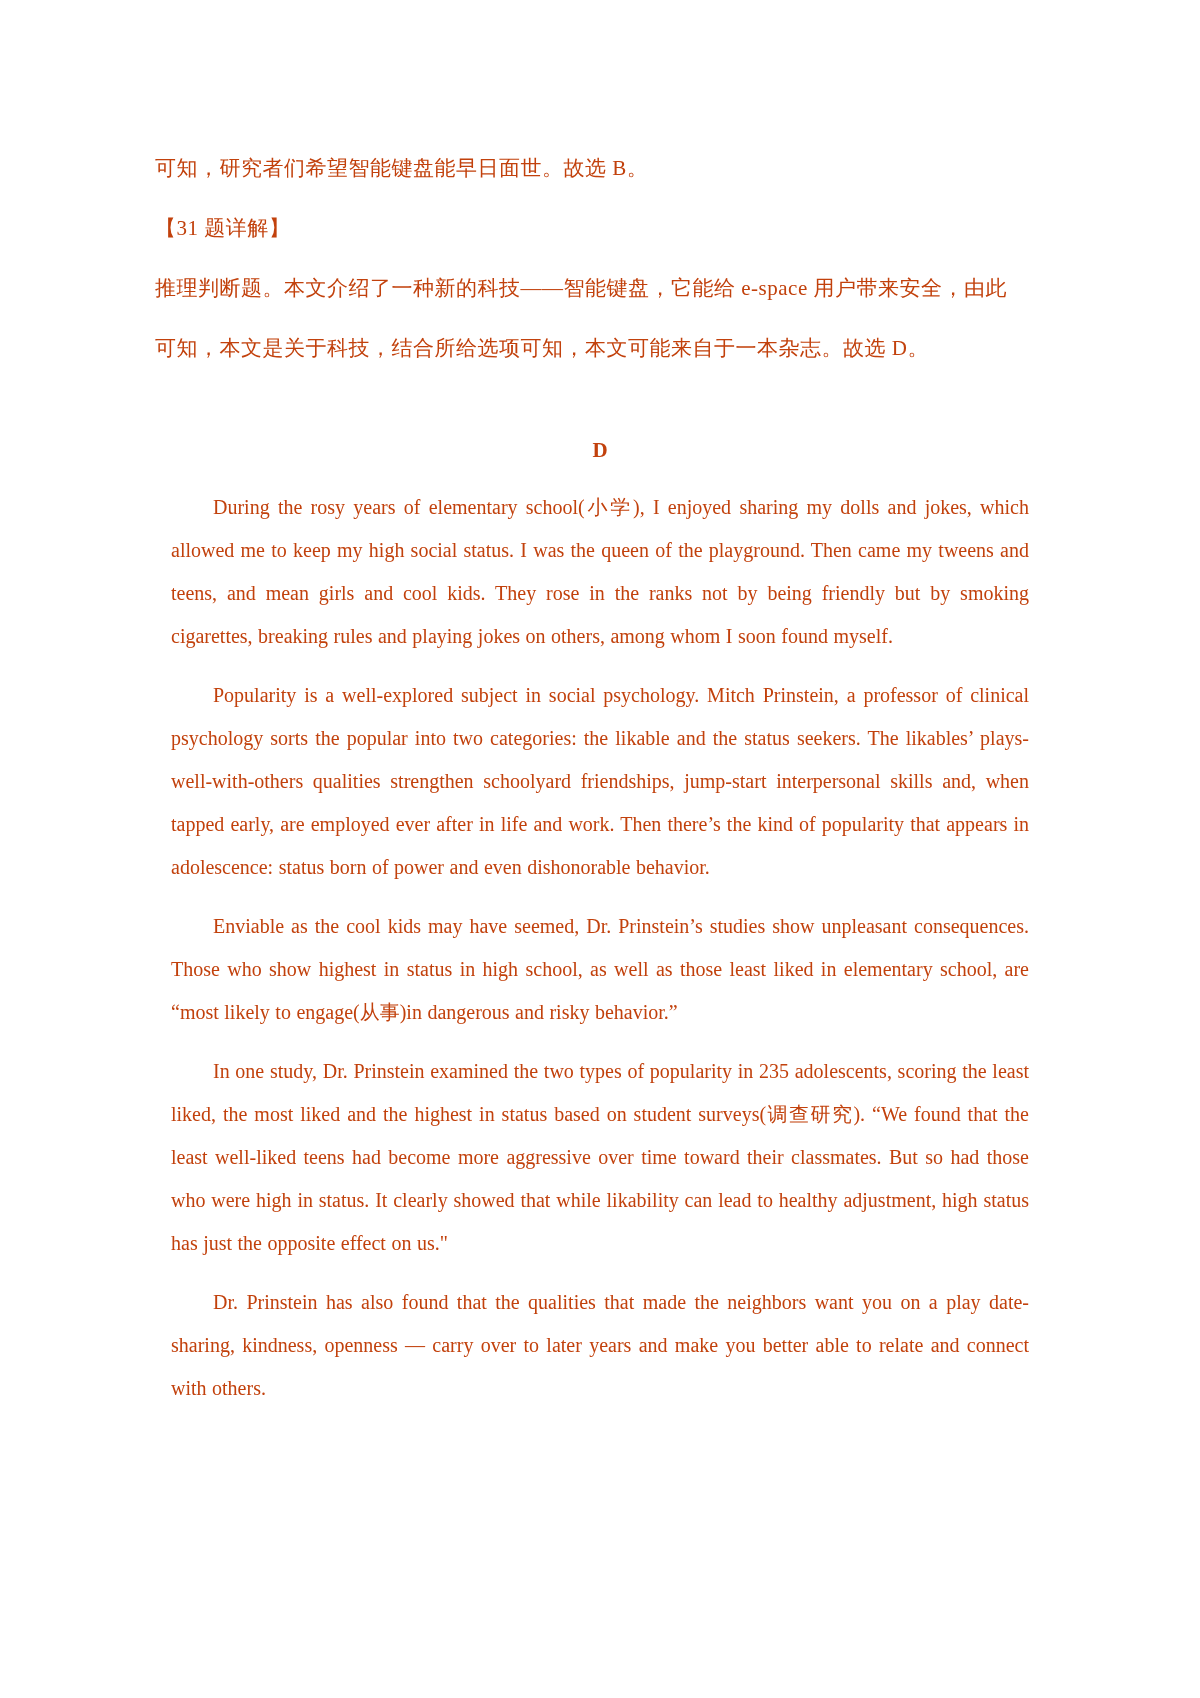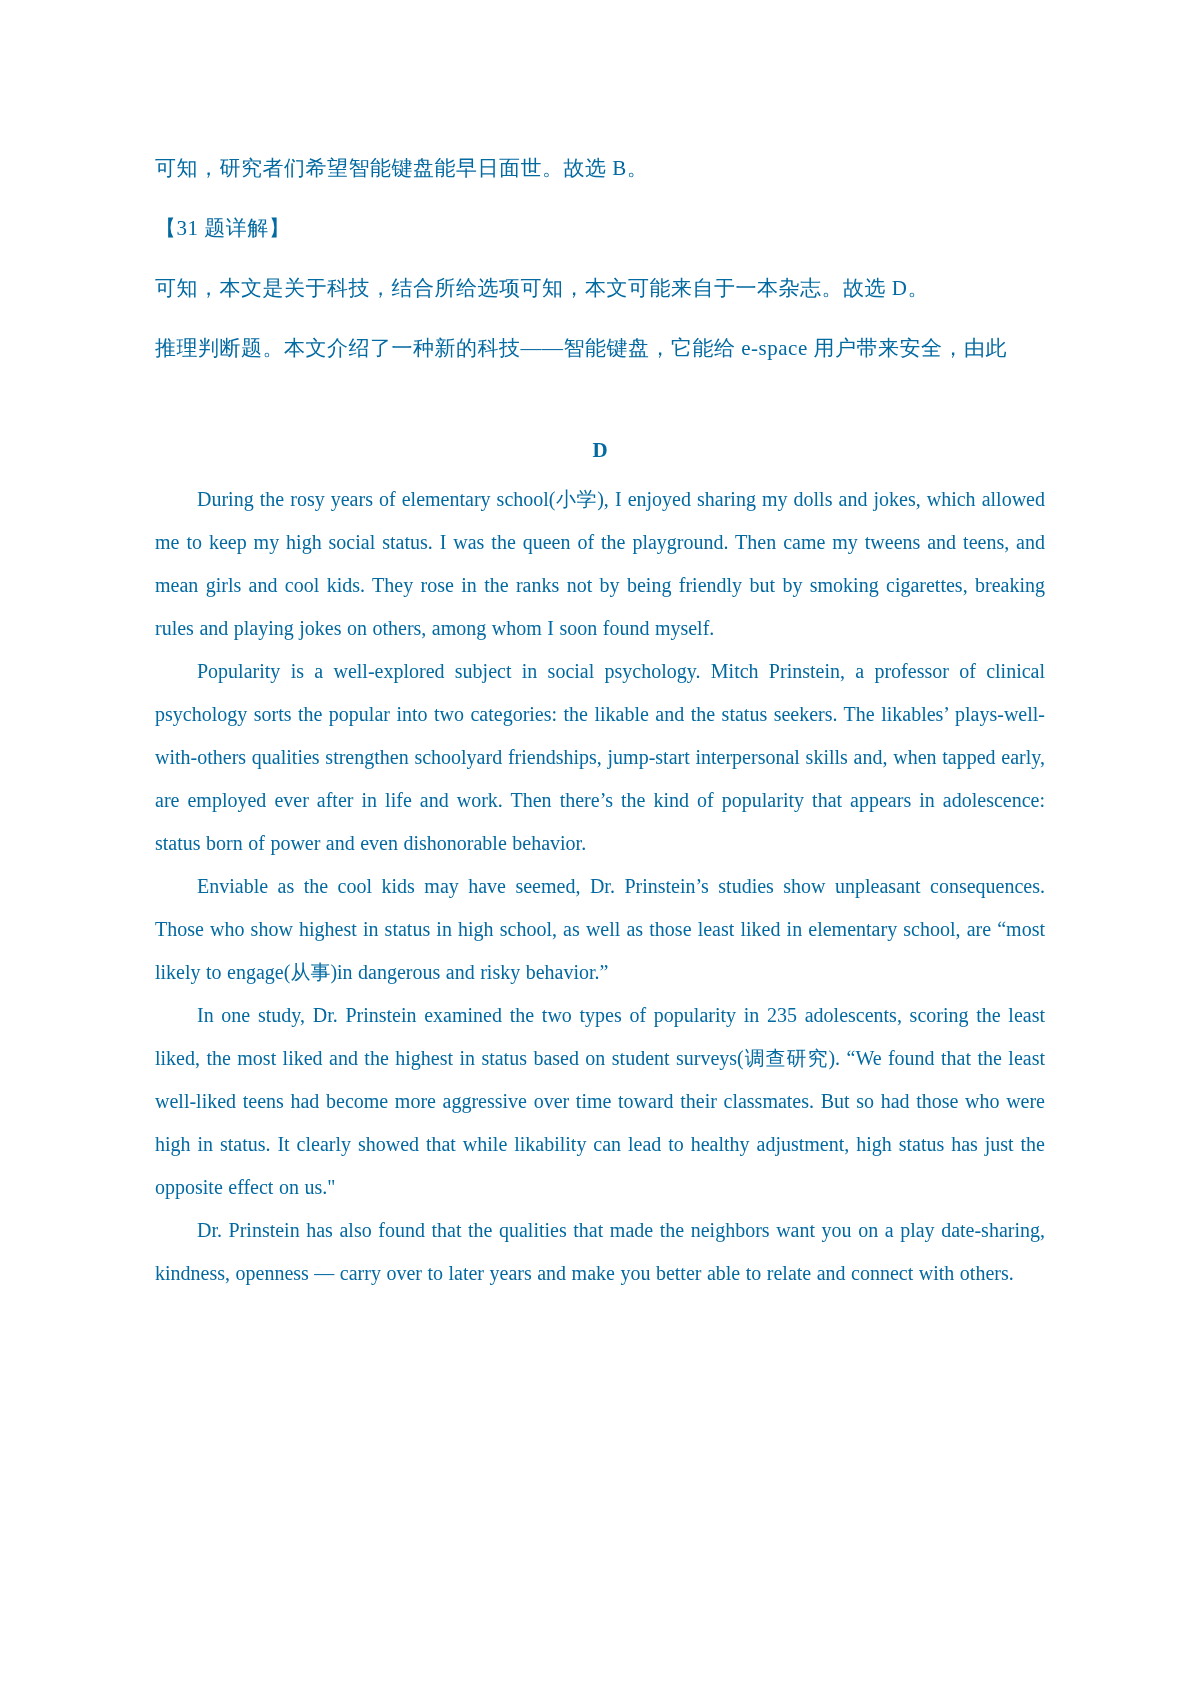--- a/index.html
+++ b/index.html
@@ -9,21 +9,21 @@
   }
   .page {
     position: relative;
     width: 1200px;
     height: 1698px;
     margin: 0 auto;
     background: #ffffff;
     box-sizing: border-box;
     padding: 138px 155px 0 155px;
     overflow: hidden;
-    color: #0369a1;
+    color: #c2410c;
     font-family: "Liberation Serif", "DejaVu Serif", serif;
   }
   
   .zh-line {
     font-size: 21px;
     line-height: 60px;
     white-space: nowrap;
     letter-spacing: 0.5px;
   }
   .zh-heading {
@@ -33,40 +33,40 @@
   .passage-title {
     text-align: center;
     font-weight: bold;
     font-size: 21px;
     line-height: 40px;
     margin-top: 52px;
     margin-bottom: 8px;
   }
   
   .para {
-    margin: 0;
+    margin: 16px;
     font-size: 20px;
     line-height: 43px;
     text-align: justify;
     text-indent: 42px;
     word-spacing: 0.5px;
   }
 </style>
 </head>
 <body>
 
 <div class="page">
 
   <div class="zh-line">可知，研究者们希望智能键盘能早日面世。故选 B。</div>
 
   <div class="zh-line zh-heading">【31 题详解】</div>
 
+  <div class="zh-line">推理判断题。本文介绍了一种新的科技——智能键盘，它能给 e-space 用户带来安全，由此</div>
+
   <div class="zh-line">可知，本文是关于科技，结合所给选项可知，本文可能来自于一本杂志。故选 D。</div>
-
-  <div class="zh-line">推理判断题。本文介绍了一种新的科技——智能键盘，它能给 e-space 用户带来安全，由此</div>
 
   <div class="passage-title">D</div>
 
   <p class="para">During the rosy years of elementary school(小学), I enjoyed sharing my dolls and jokes, which allowed me to keep my high social status. I was the queen of the playground. Then came my tweens and teens, and mean girls and cool kids. They rose in the ranks not by being friendly but by smoking cigarettes, breaking rules and playing jokes on others, among whom I soon found myself.</p>
 
   <p class="para">Popularity is a well-explored subject in social psychology. Mitch Prinstein, a professor of clinical psychology sorts the popular into two categories: the likable and the status seekers. The likables’ plays-well-with-others qualities strengthen schoolyard friendships, jump-start interpersonal skills and, when tapped early, are employed ever after in life and work. Then there’s the kind of popularity that appears in adolescence: status born of power and even dishonorable behavior.</p>
 
   <p class="para">Enviable as the cool kids may have seemed, Dr. Prinstein’s studies show unpleasant consequences. Those who show highest in status in high school, as well as those least liked in elementary school, are “most likely to engage(从事)in dangerous and risky behavior.”</p>
 
   <p class="para">In one study, Dr. Prinstein examined the two types of popularity in 235 adolescents, scoring the least liked, the most liked and the highest in status based on student surveys(调查研究). “We found that the least well-liked teens had become more aggressive over time toward their classmates. But so had those who were high in status. It clearly showed that while likability can lead to healthy adjustment, high status has just the opposite effect on us."</p>

